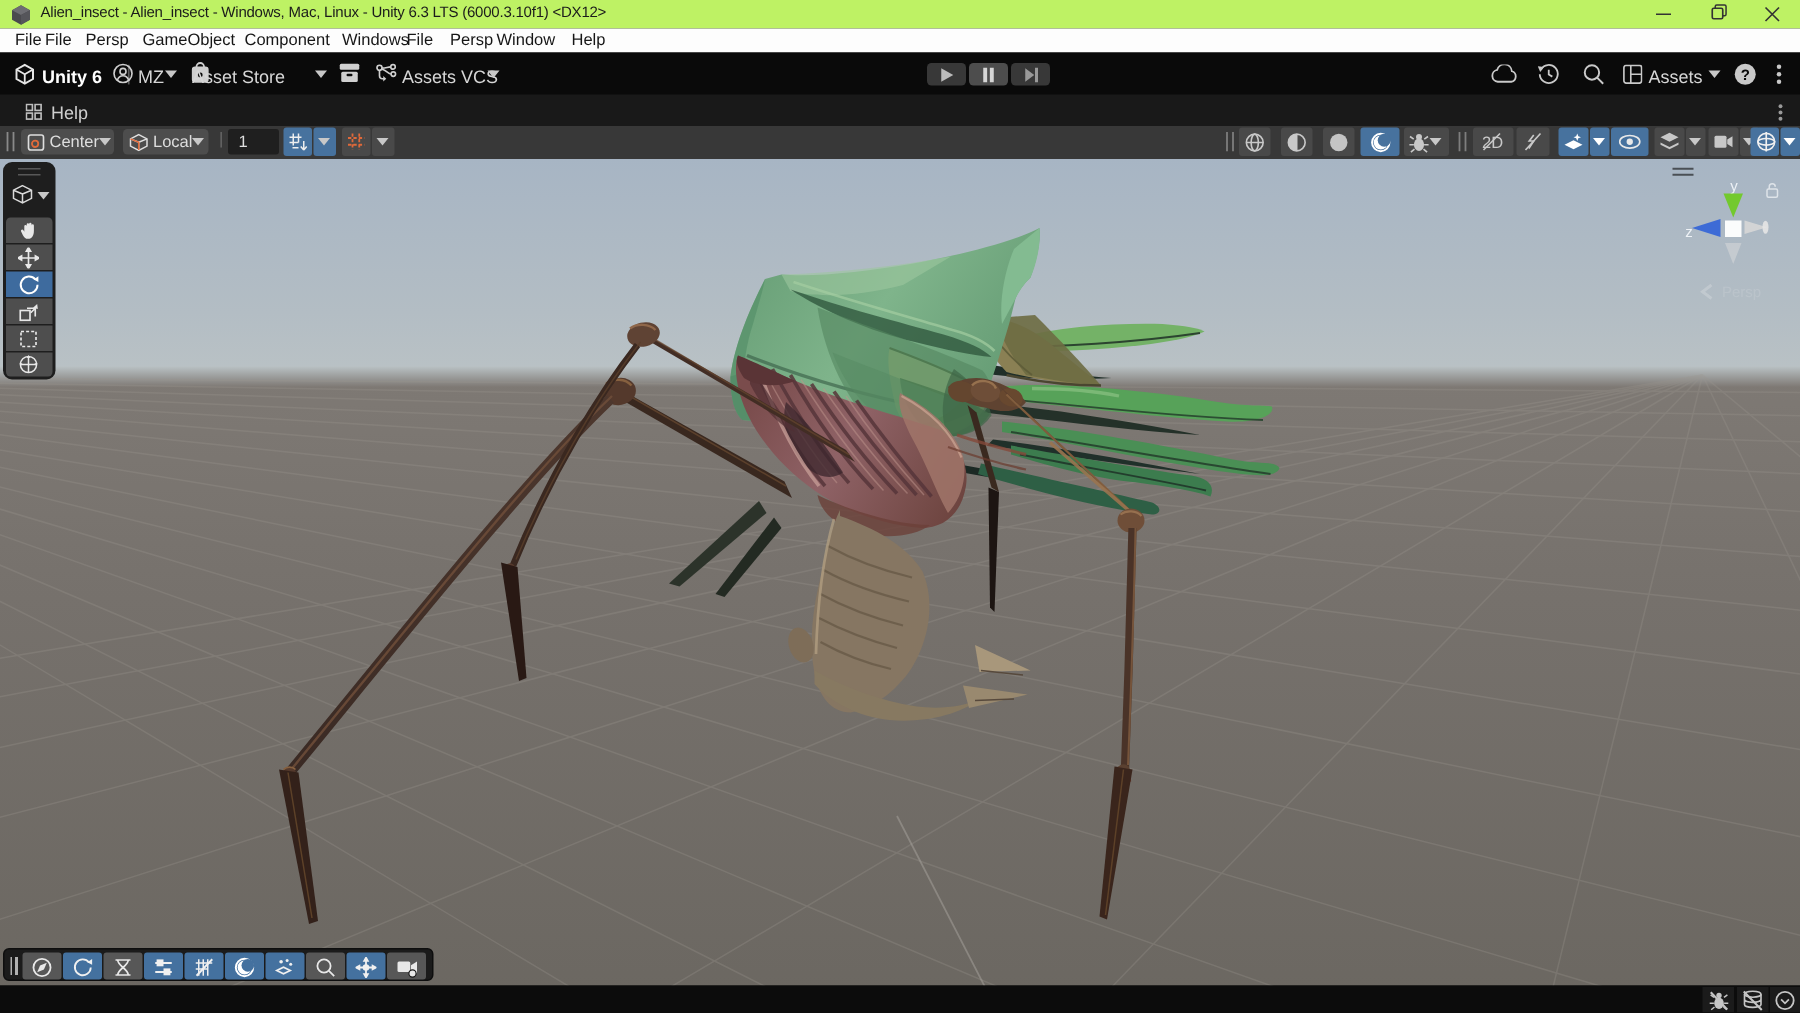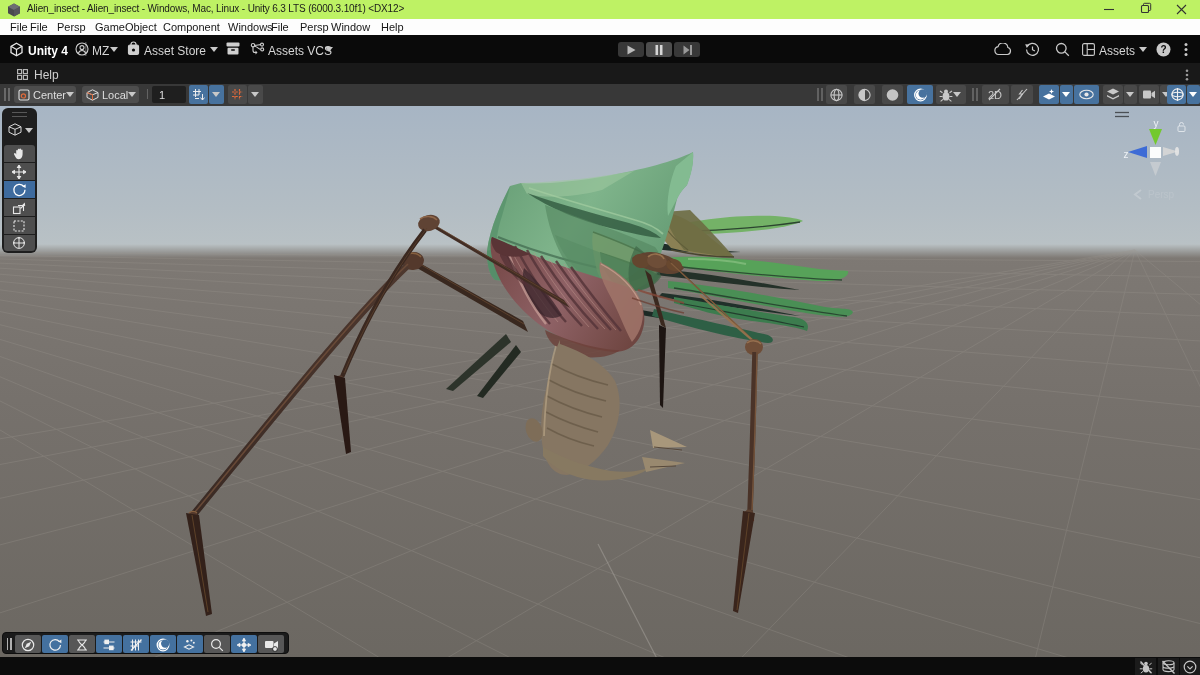--- a/index.html
+++ b/index.html
@@ -55,35 +55,35 @@
     <span style="left:300px">Persp</span>
     <span style="left:331px">Window</span>
     <span style="left:381px">Help</span>
 </div>
 
 <div id="toolbar">
   <svg class="abs" style="left:9px;top:42px" width="15" height="15" viewBox="0 0 15 15" fill="none" stroke="#e6e6e6" stroke-width="1.3">
       <path d="M7.5 1.2 L13 4.35 L13 10.65 L7.5 13.8 L2 10.65 L2 4.35 Z"></path>
       <path d="M7.5 7.5 L13 4.35 M7.5 7.5 L2 4.35 M7.5 7.5 L7.5 13.8" stroke-width="1.2"></path>
     </svg>
-  <span class="abs" style="left:28px;top:44px;font-weight:bold;color:#fff">Unity 4</span>
+  <span class="abs" style="left:28px;top:44px;font-weight:bold;color:#fff">Unity 6</span>
   <span class="abs" style="left:84px;top:40px;color:#5e5e5e;font-size:14px">|</span>
   <svg class="abs" style="left:75px;top:42px" width="14" height="14" viewBox="0 0 14 14" fill="none" stroke="#cfcfcf" stroke-width="1.1">
       <circle cx="7" cy="7" r="6"></circle>
       <circle cx="7" cy="5.6" r="2"></circle>
       <path d="M3.2 11.5 c0.8-2.2 2.2-3 3.8-3 s3 0.8 3.8 3"></path>
     </svg>
   <span class="abs" style="left:92px;top:44px">MZ</span>
   <span class="abs car" style="left:110px;top:47px"></span>
   <svg class="abs" style="left:127px;top:41px" width="13" height="15" viewBox="0 0 13 15" fill="none" stroke="#cfcfcf" stroke-width="1.2">
       <rect x="1.5" y="4" width="10" height="9.5" rx="1.5" fill="#cfcfcf"></rect>
       <path d="M4 5.5 v-2 a2.5 2.5 0 0 1 5 0 v2" stroke="#cfcfcf"></path>
       <circle cx="6.5" cy="9" r="1.6" fill="#0a0a0a" stroke="none"></circle>
     </svg>
-  <span class="abs" style="left:144px;top:44px">Asset Store</span>
+  <span class="abs" style="left:128px;top:44px">Asset Store</span>
   <span class="abs car" style="left:210px;top:47px"></span>
   <svg class="abs" style="left:226px;top:42px" width="14" height="13" viewBox="0 0 14 13">
       <rect x="0.5" y="0.5" width="13" height="4" rx="1" fill="#d0d0d0"></rect>
       <rect x="1.5" y="5.8" width="11" height="6.8" rx="1" fill="#d0d0d0"></rect>
       <rect x="5" y="7.2" width="4" height="1.6" rx="0.8" fill="#0a0a0a"></rect>
     </svg>
   <svg class="abs" style="left:250px;top:42px" width="15" height="14" viewBox="0 0 15 14" fill="none" stroke="#cfcfcf" stroke-width="1.1">
       <circle cx="3" cy="3.2" r="1.7"></circle>
       <circle cx="12" cy="2.6" r="1.5"></circle>
       <circle cx="12.2" cy="7.4" r="1.5"></circle>

